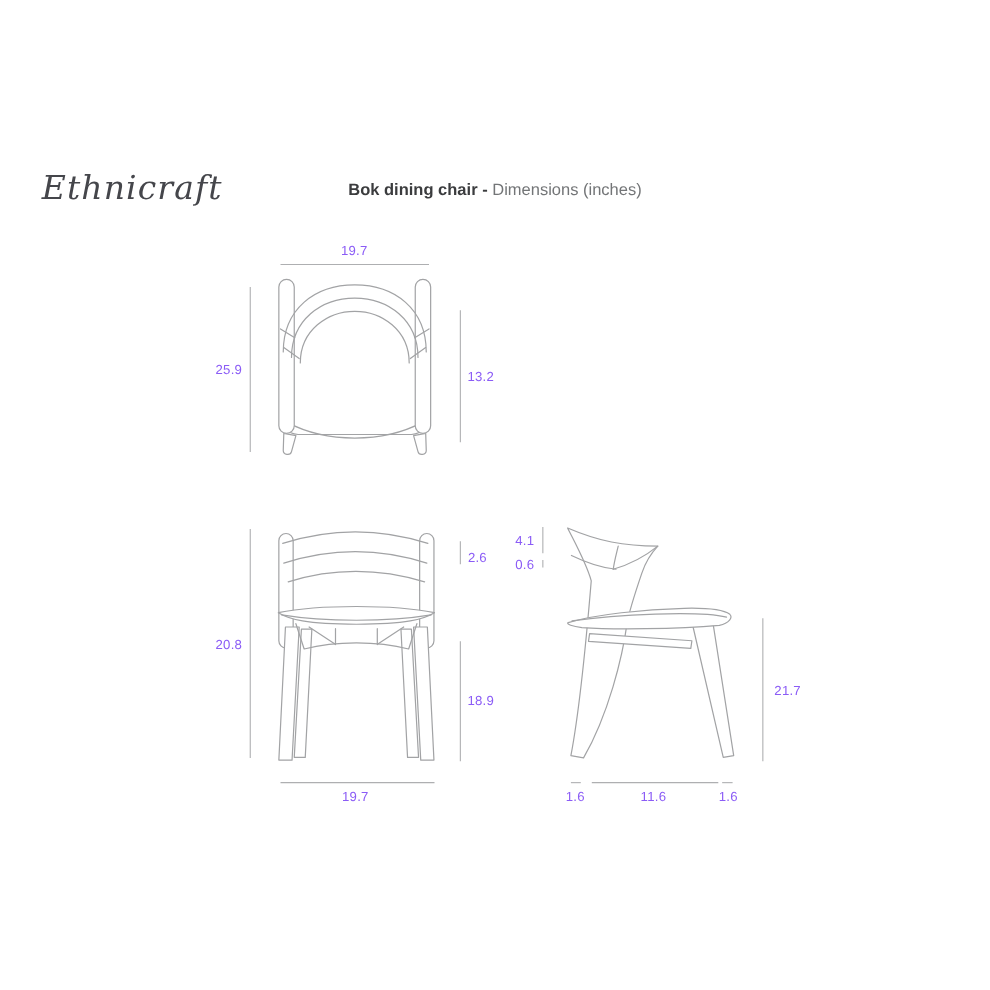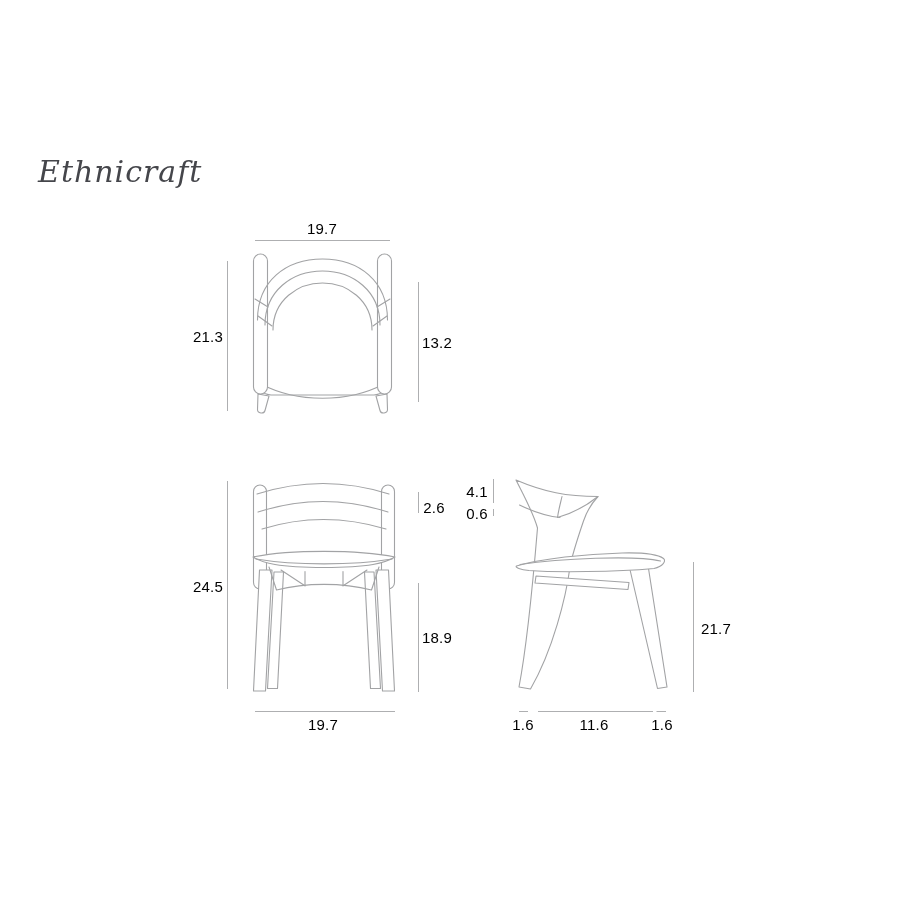--- a/index.html
+++ b/index.html
@@ -3,30 +3,34 @@
 <meta charset="utf-8">
 <style>
   html,body{margin:0;padding:0;background:#fff;}
   #canvas{position:relative;width:900px;height:900px;background:#ffffff;overflow:hidden;
           font-family:"Liberation Sans",sans-serif;}
   .logo{position:absolute;left:38px;top:154px;font-family:"DejaVu Serif",serif;
         font-style:italic;font-size:30px;color:#45464b;letter-spacing:1px;white-space:nowrap;}
   .title{position:absolute;left:0;right:0;top:164px;text-align:center;font-size:15px;
          color:#737577;white-space:nowrap;}
   .title b{color:#3b3c3e;font-weight:bold;}
-  .dim{position:absolute;transform:translate(-50%,-50%);font-size:15px;color:#000000;
+  .dim{position:absolute;transform:translate(-50%,-50%);font-size:12px;color:#8b5cf6;
        white-space:nowrap;letter-spacing:0.2px;}
   svg{position:absolute;left:0;top:0;}
 </style>
 </head>
 <body>
 
 <div id="canvas">
 
   <div class="logo">Ethnicraft</div>
+  <div class="title">
+    <b>Bok dining chair -</b>
+    <span>Dimensions (inches)</span>
+  </div>
 
   <svg width="900" height="900" viewBox="0 0 900 900">
 
     <g stroke="#aeafb1" stroke-width="1" fill="none">
       <path d="M255 240.5 H390"></path>
       <path d="M227.5 261 V411"></path>
       <path d="M418.5 282 V402"></path>
       <path d="M227.5 481 V689"></path>
       <path d="M418.5 492 V513"></path>
       <path d="M418.5 583 V692"></path>
@@ -77,24 +81,24 @@
       <path d="M562 496.5 C560.5 503 558.5 510 557.5 517.5"></path>
       <path d="M598 496.5 C585 507 571.5 513.5 557.5 517.5"></path>
       <path fill="#fff" d="M536 576 L629 582.5 L628 589.5 L535 583 Z"></path>
       <path fill="#fff" d="M629.5 567.5 L648.5 568.5 L667 687 L657.5 688.5 Z"></path>
       <path fill="#fff" d="M516.5 566 C542 558.5 585 554 622 553 C643 552.5 658 554.5 663.5 558.5 C666.5 561 663 566.5 654 568.5 C615 572 556 572.5 529 570.5 C520.5 569.5 514.5 567.5 516.5 566 Z"></path>
       <path d="M520 564.5 C560 558.5 635 555 660.5 561"></path>
     </g>
   </svg>
 
   <span class="dim" style="left:322px;top:228px">19.7</span>
-  <span class="dim" style="left:208px;top:336px">21.3</span>
+  <span class="dim" style="left:208px;top:336px">25.9</span>
   <span class="dim" style="left:437px;top:342px">13.2</span>
 
-  <span class="dim" style="left:208px;top:586px">24.5</span>
+  <span class="dim" style="left:208px;top:586px">20.8</span>
   <span class="dim" style="left:434px;top:507px">2.6</span>
   <span class="dim" style="left:437px;top:637px">18.9</span>
   <span class="dim" style="left:323px;top:724px">19.7</span>
 
   <span class="dim" style="left:477px;top:491px">4.1</span>
   <span class="dim" style="left:477px;top:513px">0.6</span>
   <span class="dim" style="left:716px;top:628px">21.7</span>
   <span class="dim" style="left:523px;top:724px">1.6</span>
   <span class="dim" style="left:594px;top:724px">11.6</span>
   <span class="dim" style="left:662px;top:724px">1.6</span>

